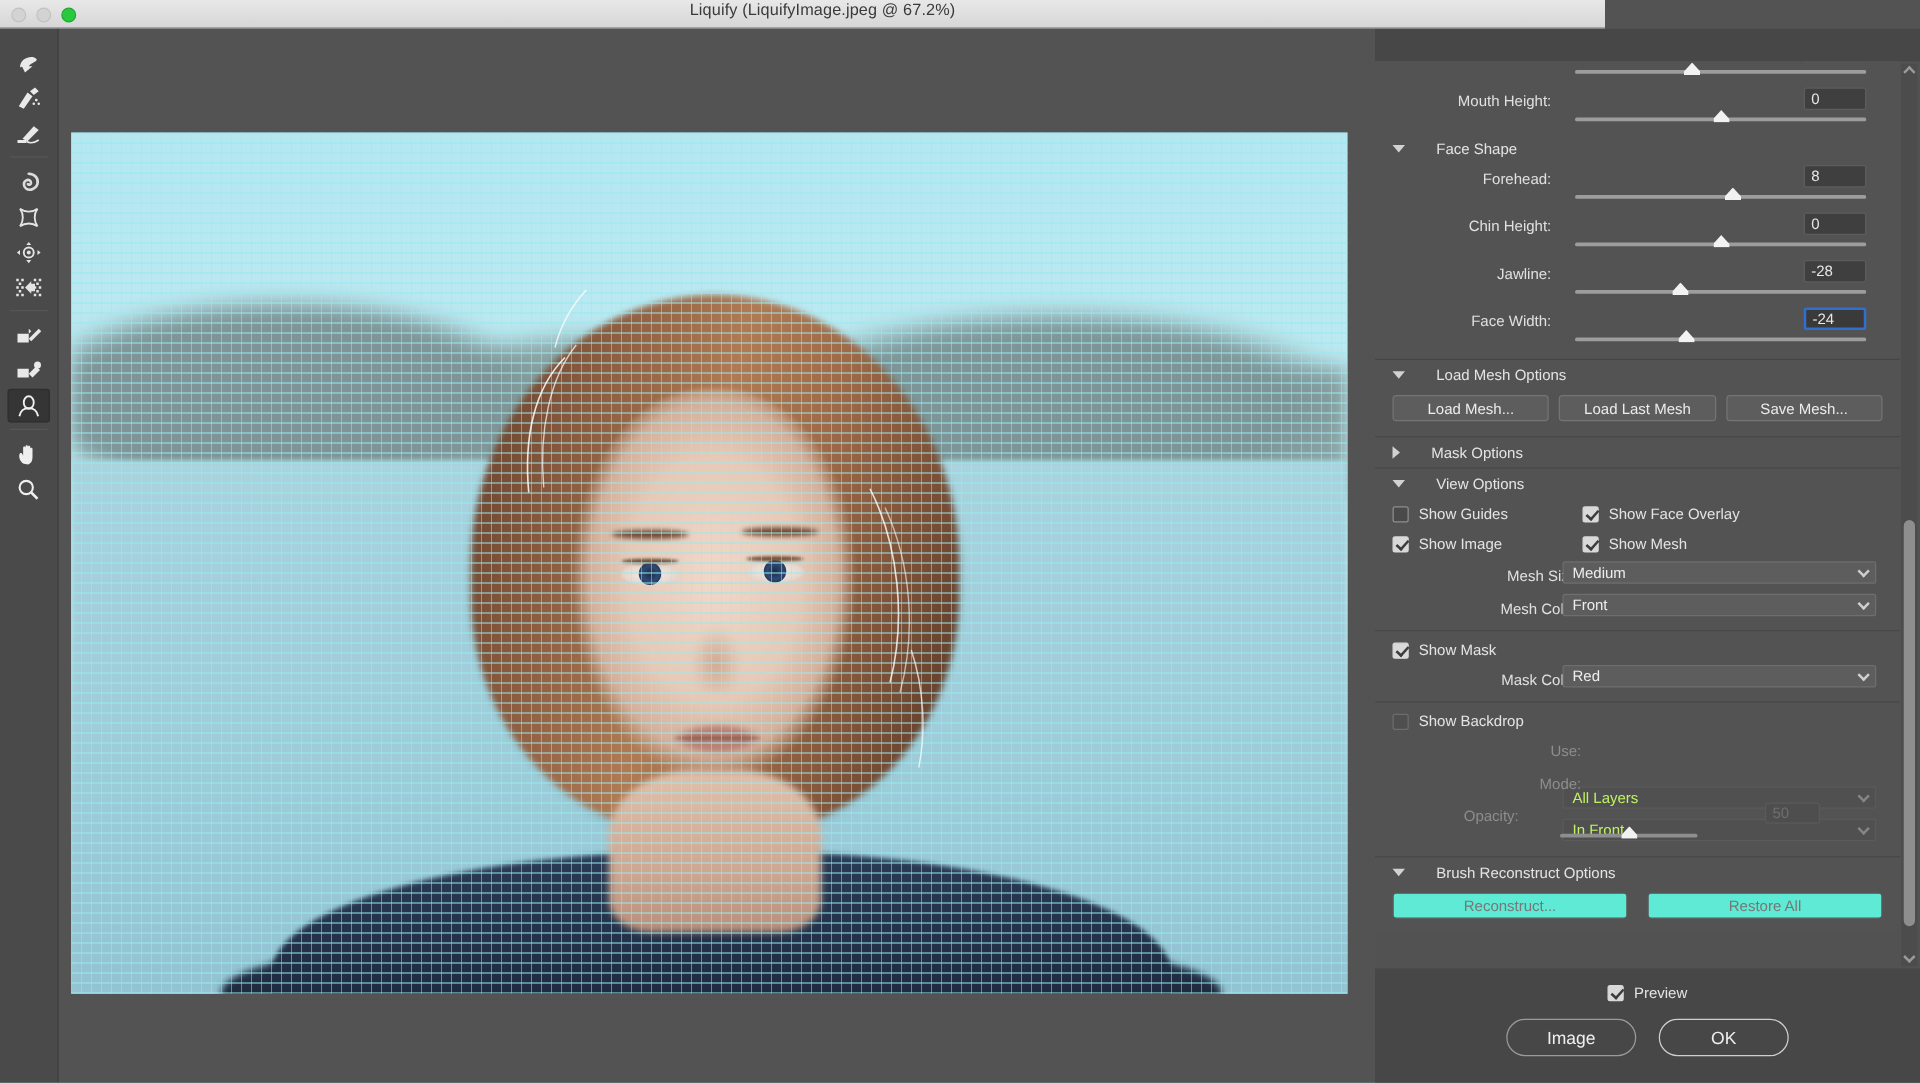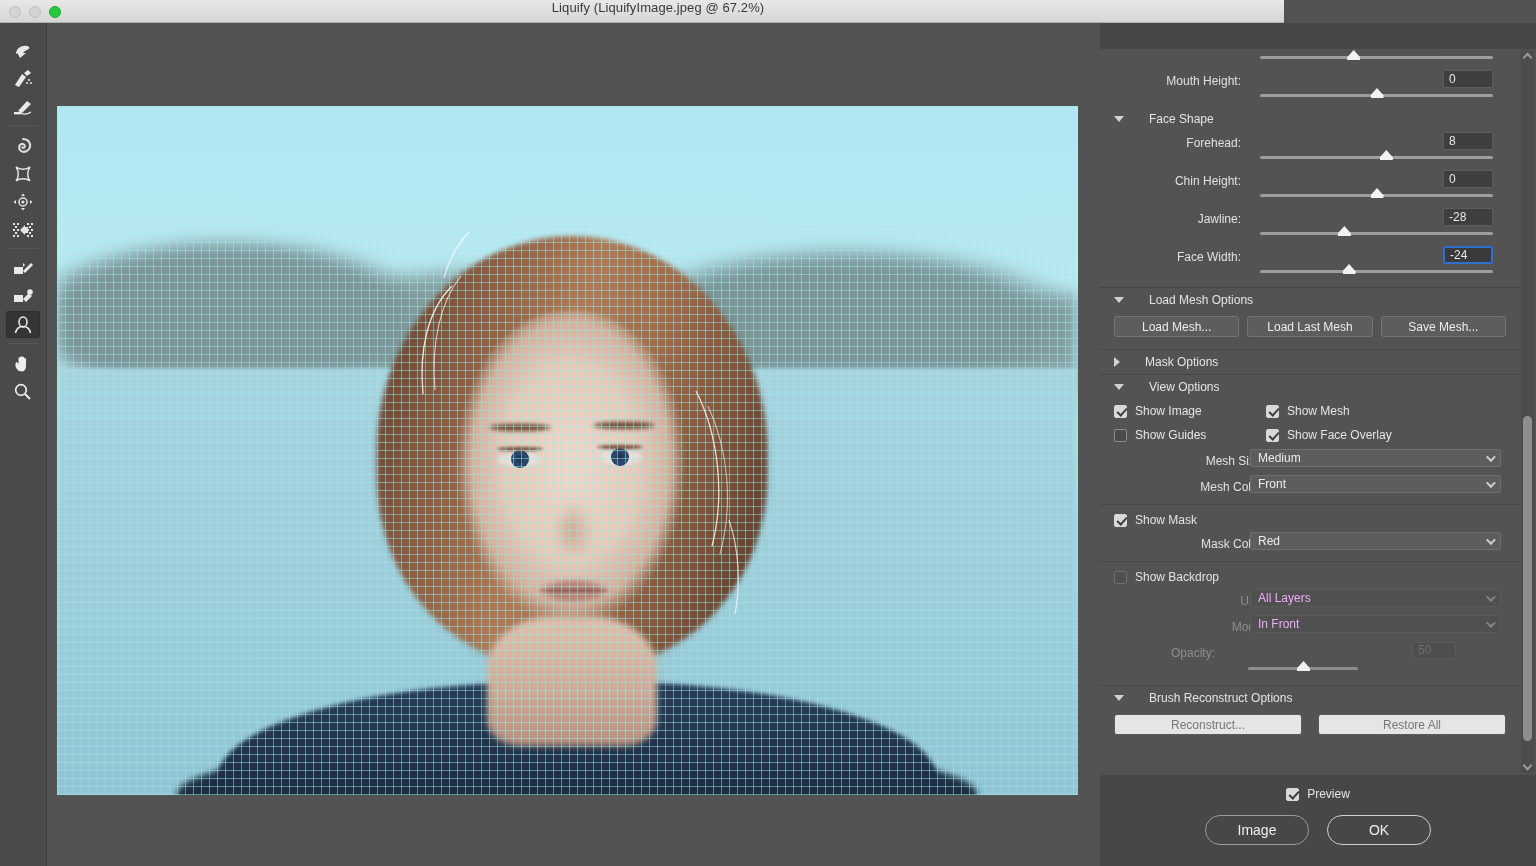--- a/index.html
+++ b/index.html
@@ -191,21 +191,21 @@
     clip-path: polygon(50% 0%, 100% 72%, 100% 100%, 0% 100%, 0% 72%);
   }
 
   
   .btnrow { display: flex; gap: 8px; padding: 4px 14px 8px 14px; }
   .pbtn {
     flex: 1; height: 21px; background: #5d5d5d; border: 1px solid #747474;
     border-radius: 3px; color: #ececec; font-size: 12px;
     display: flex; align-items: center; justify-content: center; cursor: pointer;
   }
-  .pbtn.disabled { background: #e5e5e5; border-color: #5a5a5a; color: #777777; }
+  .pbtn.disabled { background: #5eead4; border-color: #5a5a5a; color: #777777; }
 
   
   .cbrow { display: flex; align-items: center; height: 24px; padding-left: 14px; }
   .cb {
     width: 13px; height: 13px; border-radius: 2px; background: #4a4a4a;
     border: 1px solid #8e8e8e; margin-right: 8px; position: relative; cursor: pointer;
     flex: none;
   }
   .cb.on { background: #d9d9d9; border-color: #d9d9d9; }
   .cb.on::after {
@@ -220,21 +220,21 @@
   .selrow { position: relative; height: 26px; }
   .sellabel {
     position: absolute; right: 255px; top: 5px; font-size: 12px; color: #e0e0e0;
   }
   .sellabel.dim { color: #8d8d8d; }
   .selbox {
     position: absolute; left: 150px; top: 0px; width: 251px; height: 18px;
     background: #5d5d5d; border: 1px solid #6e6e6e; border-radius: 2px;
     color: #ededed; font-size: 12px; line-height: 16px; padding-left: 7px; cursor: pointer;
   }
-  .selbox.dim { background: #505050; border-color: #5a5a5a; color: #f0abfc; }
+  .selbox.dim { background: #505050; border-color: #5a5a5a; color: #bef264; margin-top: 40px; }
   .selcaret {
     position: absolute; right: 7px; top: 5px; width: 7px; height: 7px;
     border-right: 2px solid #cfcfcf; border-bottom: 2px solid #cfcfcf;
     transform: rotate(45deg) translateY(-2px);
   }
   .selbox.dim .selcaret { border-color: #858585; }
 
   
   .opval {
     position: absolute; left: 312px; top: 1px; width: 44px; height: 17px;
@@ -516,36 +516,36 @@
         </div>
 
         <div class="pnl">
           <div class="pnl-head">
             <span class="tri down"></span>
             <span>View Options</span>
           </div>
 
           <div style="display:flex;">
             <div class="cbrow" style="width:152px;">
+              <span class="cb"></span>
+              <span class="cblabel">Show Guides</span>
+            </div>
+            <div class="cbrow" style="padding-left:14px;">
+              <span class="cb on"></span>
+              <span class="cblabel">Show Face Overlay</span>
+            </div>
+          </div>
+          <div style="display:flex;">
+            <div class="cbrow" style="width:152px;">
               <span class="cb on"></span>
               <span class="cblabel">Show Image</span>
             </div>
             <div class="cbrow" style="padding-left:14px;">
               <span class="cb on"></span>
               <span class="cblabel">Show Mesh</span>
-            </div>
-          </div>
-          <div style="display:flex;">
-            <div class="cbrow" style="width:152px;">
-              <span class="cb"></span>
-              <span class="cblabel">Show Guides</span>
-            </div>
-            <div class="cbrow" style="padding-left:14px;">
-              <span class="cb on"></span>
-              <span class="cblabel">Show Face Overlay</span>
             </div>
           </div>
 
           <div class="selrow" style="margin-top:2px;">
             <div class="sellabel">Mesh Size:</div>
             <div class="selbox">
               <span>Medium</span>
               <span class="selcaret"></span>
             </div>
           </div>

